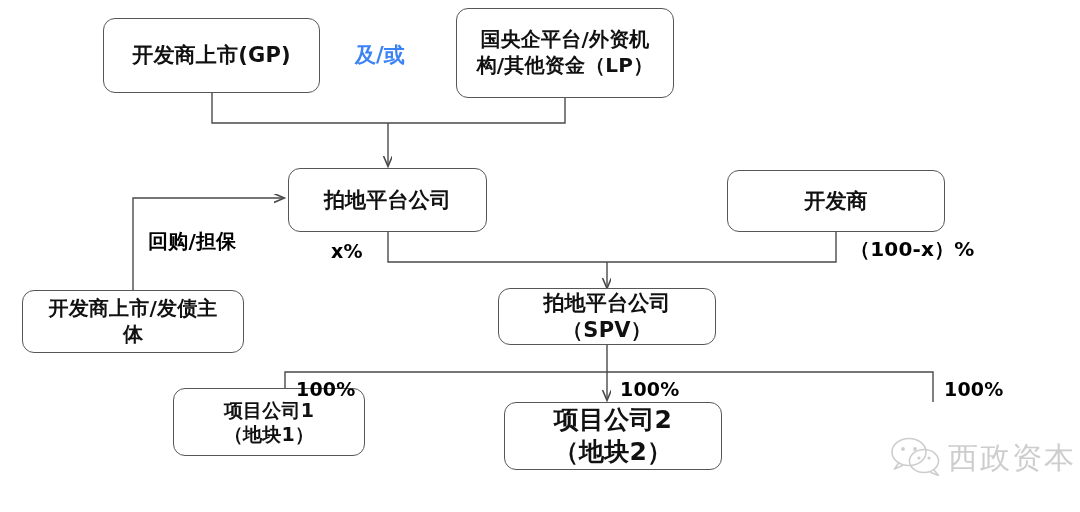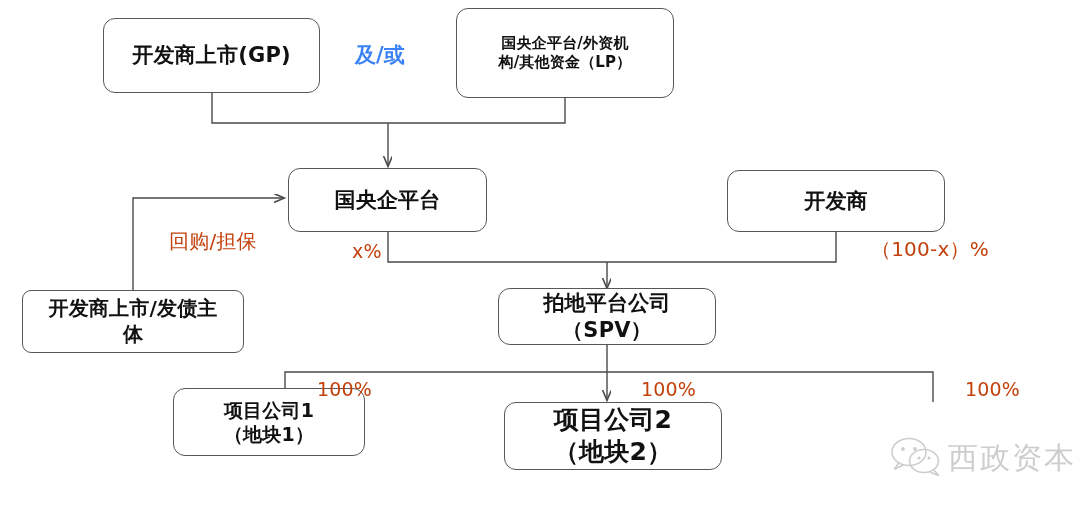--- a/index.html
+++ b/index.html
@@ -42,25 +42,24 @@
     letter-spacing: 0.2px;
     white-space: pre-line;
     padding: 2px 6px;
   }
   .node-text {
     display: block;
     white-space: pre-line;
   }
   .edge-label {
     position: absolute;
-    color: #c2410c;
-    font-weight: 400;
+    color: #000000;
+    font-weight: 700;
     white-space: nowrap;
     letter-spacing: 0.2px;
-    margin-left: 21px;
   }
   .plain-label {
     position: absolute;
     color: #3b82f6;
     font-weight: 700;
     white-space: nowrap;
   }
   
   #watermark {
     position: absolute;
@@ -104,34 +103,34 @@
       <path d="M607,345 L607,372 L285,372 L285,402"></path>
       <path d="M607,372 L933,372 L933,402"></path>
       <path d="M607,372 L607,400" marker-end="url(#arrow)"></path>
     </g>
   </svg>
 
   <div class="node" style="left:103px; top:18px; width:217px; height:75px; font-size:21px;">
     <span class="node-text">开发商上市(GP)</span>
   </div>
 
-  <div class="node" style="left:456px; top:8px; width:218px; height:90px; font-size:15px;">
+  <div class="node" style="left:456px; top:8px; width:218px; height:90px; font-size:20px;">
     <span class="node-text">国央企平台/外资机
 构/其他资金（LP）</span>
   </div>
 
   <div class="node" style="left:288px; top:168px; width:199px; height:64px; font-size:21px;">
-    <span class="node-text">国央企平台</span>
+    <span class="node-text">拍地平台公司</span>
   </div>
 
   <div class="node" style="left:727px; top:170px; width:218px; height:62px; font-size:21px;">
     <span class="node-text">开发商</span>
   </div>
 
-  <div class="node" style="left:22px; top:290px; width:222px; height:63px; font-size:20px;border-radius:9px;">
+  <div class="node" style="left:22px; top:290px; width:222px; height:63px; font-size:20px;">
     <span class="node-text">开发商上市/发债主
 体</span>
   </div>
 
   <div class="node" style="left:498px; top:288px; width:218px; height:57px; font-size:21px;">
     <span class="node-text">拍地平台公司（SPV）</span>
   </div>
 
   <div class="node" style="left:173px; top:388px; width:192px; height:68px; font-size:19px;">
     <span class="node-text">项目公司1

